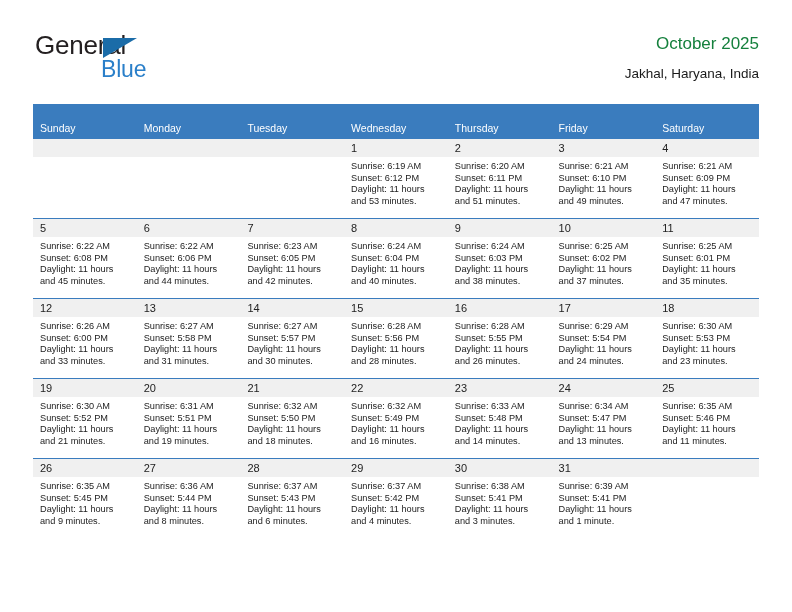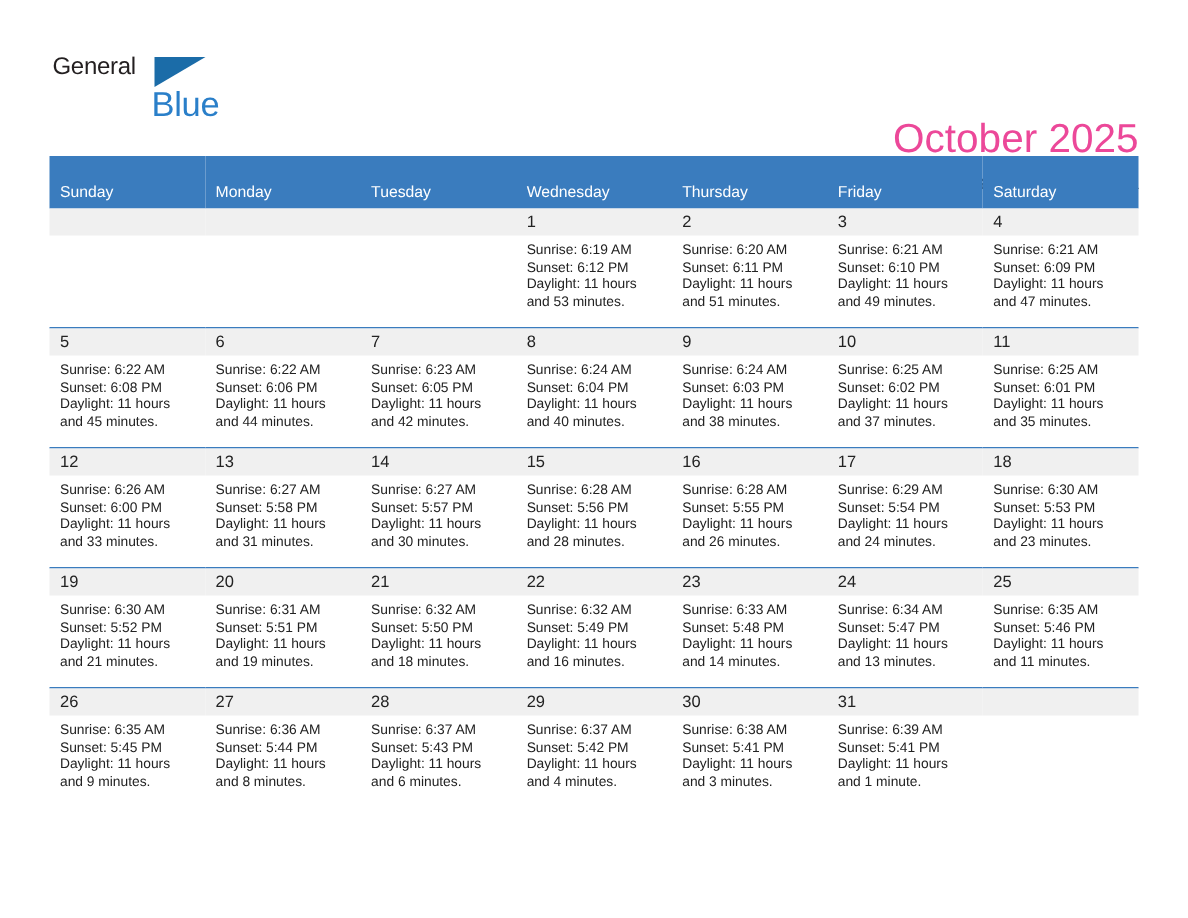--- a/index.html
+++ b/index.html
@@ -33,21 +33,21 @@
     position: absolute;
     left: 0;
     top: 4px;
     width: 190px;
     height: 58px;
   }
   .brand-general {
     position: absolute;
     left: 2px;
     top: 0px;
-    font-size: 16px;
+    font-size: 26px;
     line-height: 26px;
     color: #231f20;
     letter-spacing: -0.2px;
     font-family: "Liberation Sans", sans-serif;
   }
   .brand-triangle {
     position: absolute;
     left: 70px;
     top: 6px;
     width: 0;
@@ -66,26 +66,25 @@
     margin-left: 12px;
   }
 
   .title-block {
     position: absolute;
     right: 0;
     top: 0;
     text-align: right;
   }
   .cal-title {
-    font-size: 27px;
+    font-size: 17px;
     line-height: 32px;
-    color: #ec4899;
+    color: #15803d;
     font-weight: normal;
     white-space: nowrap;
-    margin-top: 48px;
   }
   .cal-subtitle {
     margin-top: 5px;
     font-size: 13.5px;
     line-height: 18px;
     color: #1a1a1a;
     white-space: nowrap;
     text-align: right;
   }
 

